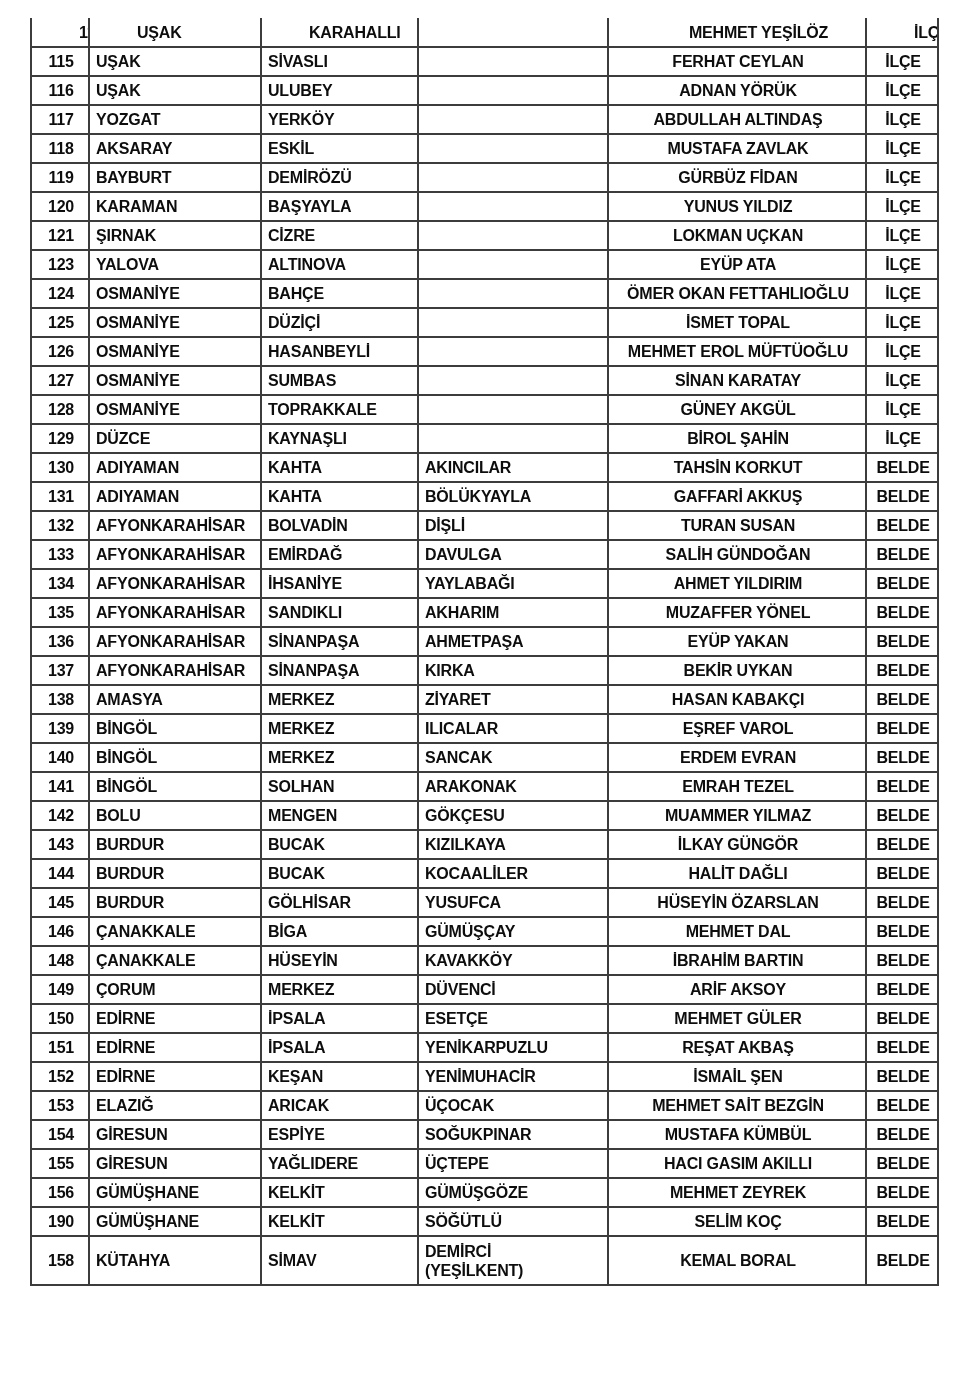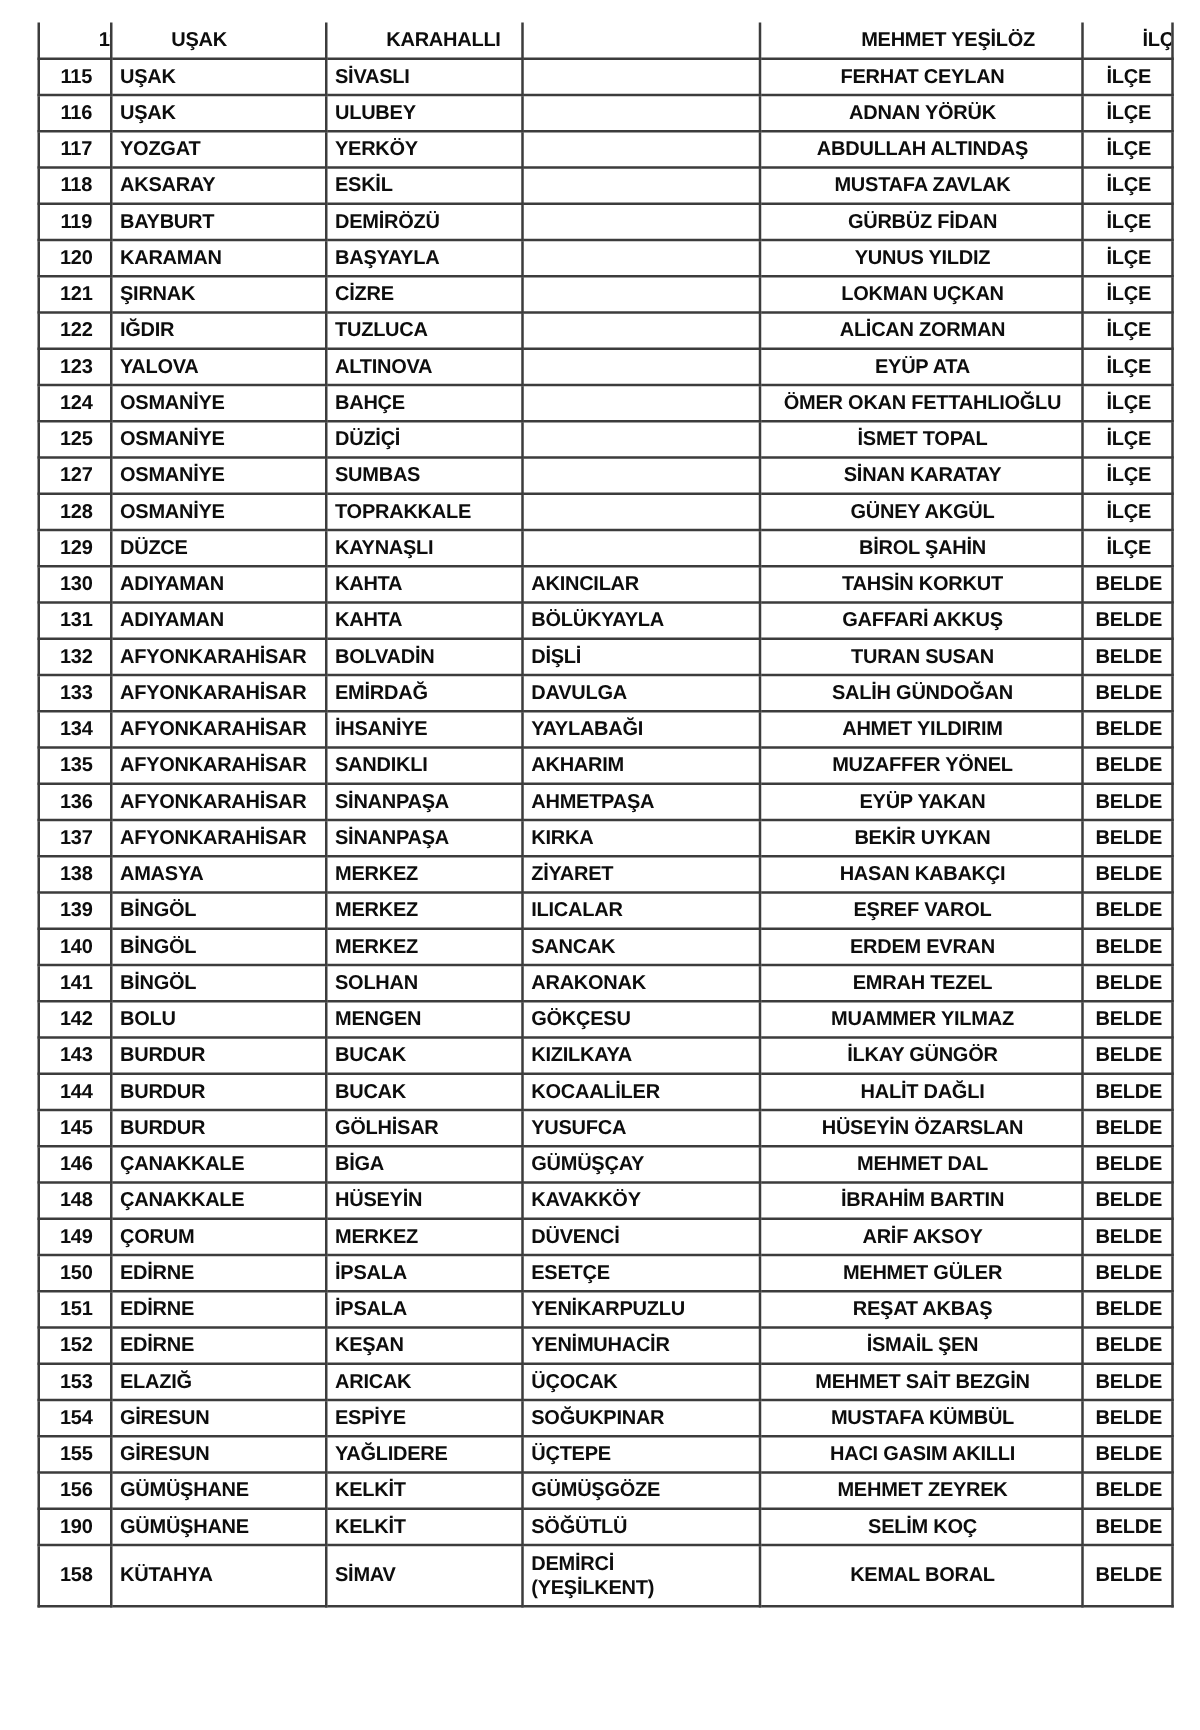--- a/index.html
+++ b/index.html
@@ -118,28 +118,20 @@
         </tr>
         <tr>
           <td class="col-no">121</td>
           <td class="col-province">ŞIRNAK</td>
           <td class="col-district">CİZRE</td>
           <td class="col-town"></td>
           <td class="col-name">LOKMAN UÇKAN</td>
           <td class="col-type">İLÇE</td>
         </tr>
         <tr>
-          <td class="col-no">122</td>
-          <td class="col-province">IĞDIR</td>
-          <td class="col-district">TUZLUCA</td>
-          <td class="col-town"></td>
-          <td class="col-name">ALİCAN ZORMAN</td>
-          <td class="col-type">İLÇE</td>
-        </tr>
-        <tr>
           <td class="col-no">123</td>
           <td class="col-province">YALOVA</td>
           <td class="col-district">ALTINOVA</td>
           <td class="col-town"></td>
           <td class="col-name">EYÜP ATA</td>
           <td class="col-type">İLÇE</td>
         </tr>
         <tr>
           <td class="col-no">124</td>
           <td class="col-province">OSMANİYE</td>
@@ -147,20 +139,28 @@
           <td class="col-town"></td>
           <td class="col-name">ÖMER OKAN FETTAHLIOĞLU</td>
           <td class="col-type">İLÇE</td>
         </tr>
         <tr>
           <td class="col-no">125</td>
           <td class="col-province">OSMANİYE</td>
           <td class="col-district">DÜZİÇİ</td>
           <td class="col-town"></td>
           <td class="col-name">İSMET TOPAL</td>
+          <td class="col-type">İLÇE</td>
+        </tr>
+        <tr>
+          <td class="col-no">126</td>
+          <td class="col-province">OSMANİYE</td>
+          <td class="col-district">HASANBEYLİ</td>
+          <td class="col-town"></td>
+          <td class="col-name">MEHMET EROL MÜFTÜOĞLU</td>
           <td class="col-type">İLÇE</td>
         </tr>
         <tr>
           <td class="col-no">127</td>
           <td class="col-province">OSMANİYE</td>
           <td class="col-district">SUMBAS</td>
           <td class="col-town"></td>
           <td class="col-name">SİNAN KARATAY</td>
           <td class="col-type">İLÇE</td>
         </tr>

